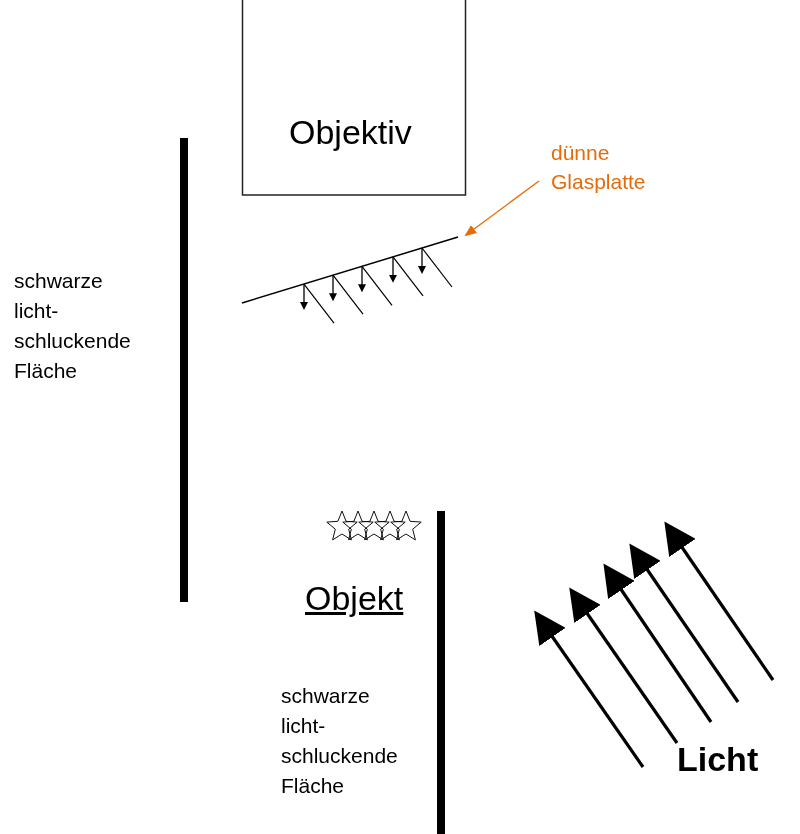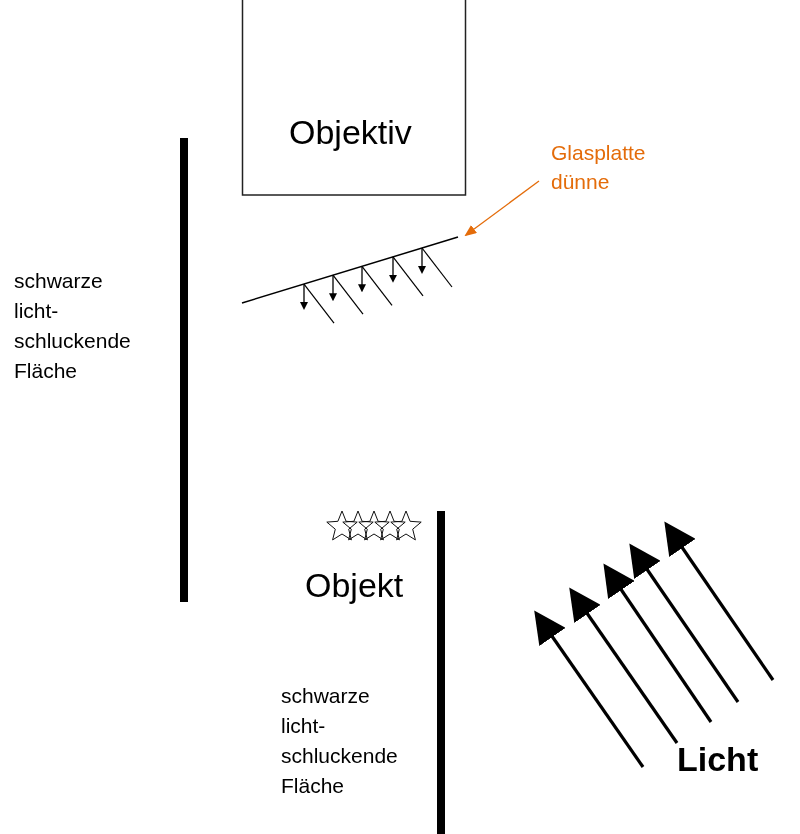--- a/index.html
+++ b/index.html
@@ -61,32 +61,32 @@
       <line x1="677" y1="743" x2="582" y2="606" stroke="#000" stroke-width="3.2" marker-end="url(#bigHead)"></line>
       <line x1="711" y1="722" x2="616" y2="582" stroke="#000" stroke-width="3.2" marker-end="url(#bigHead)"></line>
       <line x1="738" y1="702" x2="642" y2="562" stroke="#000" stroke-width="3.2" marker-end="url(#bigHead)"></line>
       <line x1="773" y1="680" x2="677" y2="540" stroke="#000" stroke-width="3.2" marker-end="url(#bigHead)"></line>
     </g>
 </svg>
 
 <div class="label big-label" style="left:289px; top:113px;">Objektiv</div>
 
 <div class="label small-label orange multiline" style="left:551px; top:138px; line-height:29px;">
+  <span>dünne</span>
   <span>Glasplatte</span>
-  <span>dünne</span>
 </div>
 
 <div class="label small-label multiline" style="left:14px; top:266px;">
   <span>schwarze</span>
   <span>licht-</span>
   <span>schluckende</span>
   <span>Fläche</span>
 </div>
 
-<div class="label big-label" style="left:305px; top:566px;">Objekt</div>
+<div class="label big-label" style="left:305px; top:579px;text-decoration:underline;">Objekt</div>
 
 <div class="label small-label multiline" style="left:281px; top:681px;">
   <span>schwarze</span>
   <span>licht-</span>
   <span>schluckende</span>
   <span>Fläche</span>
 </div>
 
 <div class="label big-label" style="left:677px; top:740px;font-weight:bold;">Licht</div>
 

